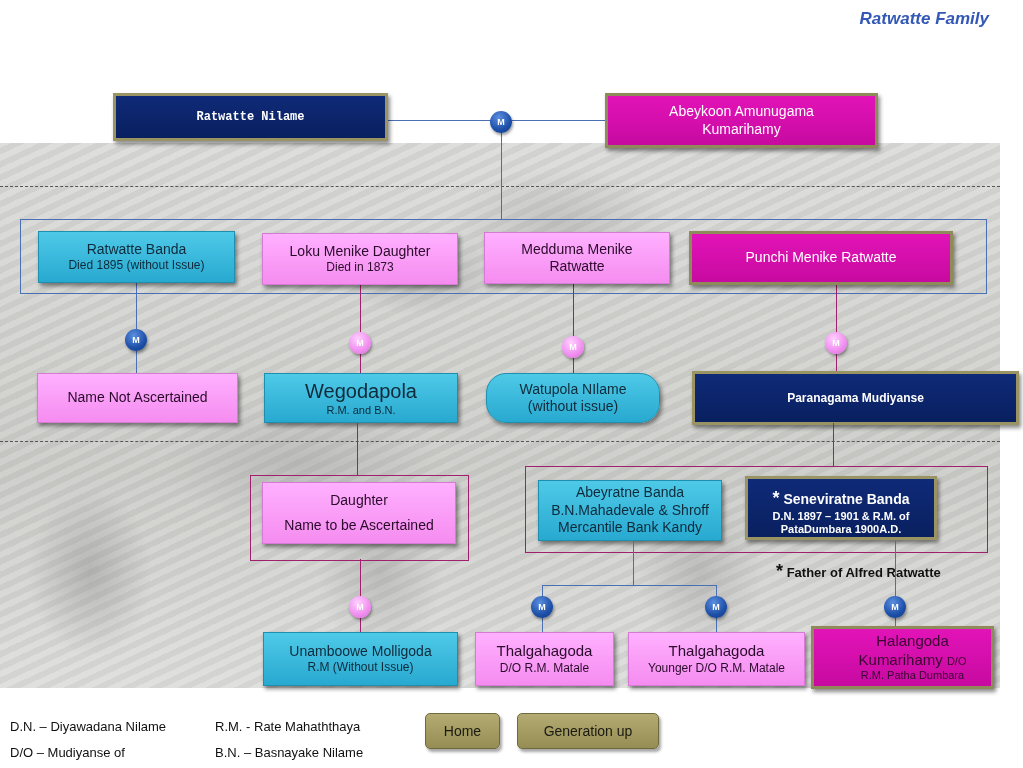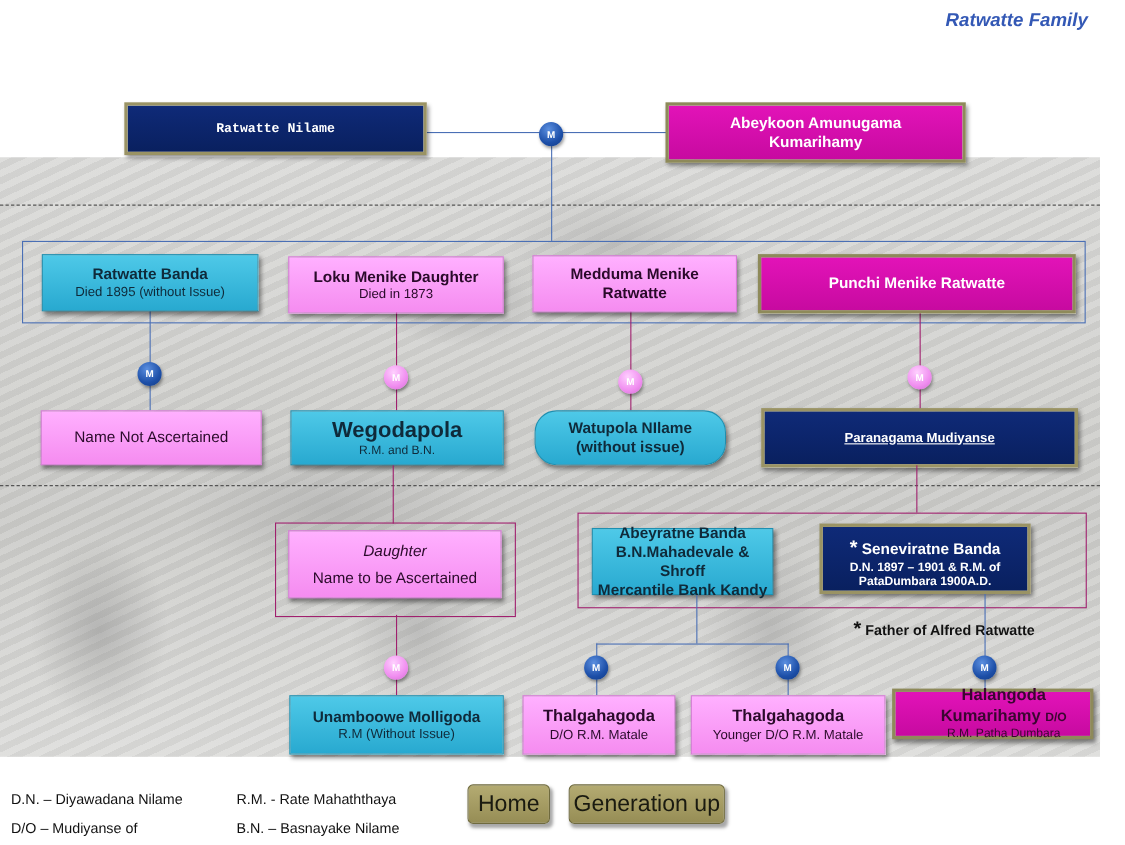--- a/index.html
+++ b/index.html
@@ -19,29 +19,29 @@
   .line{position:absolute;background:#4a6fb5;}
   .line.pink{background:#a0206e;}
   .frame{position:absolute;border:1px solid #4a6fb5;}
   .frame.pink{border-color:#a0206e;}
   .box{position:absolute;box-sizing:border-box;display:flex;flex-direction:column;align-items:center;justify-content:center;text-align:center;line-height:1.25;box-shadow:2px 3px 4px rgba(0,0,0,.45);}
   .navy{background:linear-gradient(180deg,#0f2a78,#09205f);color:#ffffff;border:3px solid #9a9364;font-weight:bold;}
   .magenta{background:linear-gradient(180deg,#e213b8,#c70aa0);color:#ffffff;border:3px solid #8e8a5a;}
   .magenta.dark{color:#3a0630;}
   .cyan{background:linear-gradient(180deg,#4ec9e8,#28a9d0);color:#0f2a3a;border:1px solid #1f8fb0;}
   .pinkbox{background:linear-gradient(180deg,#ffb0ff,#f58cf0);color:#2a0a2a;border:1px solid #d67ad6;}
-  .t1{font-size:14px;font-weight:bold;}
+  .t1{font-size:14px;}
   .t2{font-size:12px;}
   .t3{font-size:11px;}
   .m{position:absolute;width:22px;height:22px;border-radius:50%;display:flex;align-items:center;justify-content:center;font-size:9px;font-weight:bold;color:#fff;box-shadow:1px 2px 3px rgba(0,0,0,.4);}
   .m.blue{background:radial-gradient(circle at 40% 30%,#5b8fe0,#1d4fa8 60%,#123a82);}
   .m.pinkm{background:radial-gradient(circle at 40% 30%,#ffd0ff,#f08ef0 60%,#d46cd4);}
   .title{position:absolute;right:34px;top:9px;color:#3358b5;font-style:italic;font-weight:bold;font-size:17px;}
   .legend{position:absolute;font-size:13px;color:#111;}
-  .btn{position:absolute;top:713px;height:34px;background:linear-gradient(180deg,#b4ab72,#968d55);border:1px solid #6f6a3e;border-radius:5px;box-shadow:2px 3px 3px rgba(0,0,0,.35);color:#1a1a10;font-size:21px;display:flex;align-items:center;justify-content:center;cursor:pointer;}
+  .btn{position:absolute;top:713px;height:34px;background:linear-gradient(180deg,#b4ab72,#968d55);border:1px solid #6f6a3e;border-radius:5px;box-shadow:2px 3px 3px rgba(0,0,0,.35);color:#1a1a10;font-size:14px;display:flex;align-items:center;justify-content:center;cursor:pointer;}
   .note{position:absolute;font-size:13px;font-weight:bold;color:#111;}
 </style>
 </head>
 <body>
 
 <div class="bg-photo"></div>
 <div class="dash" style="top:186px;"></div>
 <div class="dash" style="top:441px;"></div>
 
 <div class="title">Ratwatte Family</div>
@@ -69,54 +69,54 @@
   <span class="t2">Died 1895  (without Issue)</span>
 </div>
 <div class="box pinkbox" style="left:262px;top:233px;width:196px;height:52px;">
   <span class="t1">Loku Menike Daughter</span>
   <span class="t2">Died in 1873</span>
 </div>
 <div class="box pinkbox" style="left:484px;top:232px;width:186px;height:52px;">
   <span class="t1">Medduma Menike</span>
   <span class="t1">Ratwatte</span>
 </div>
-<div class="box magenta" style="left:689px;top:231px;width:289px;height:54px;text-align:center;">
+<div class="box magenta" style="left:689px;top:231px;width:264px;height:54px;text-align:center;">
   <span class="t1">Punchi Menike Ratwatte</span>
 </div>
 
 <div class="m blue" style="left:125px;top:329px;">M</div>
 <div class="m pinkm" style="left:349px;top:332px;">M</div>
 <div class="m pinkm" style="left:562px;top:336px;">M</div>
 <div class="m pinkm" style="left:825px;top:332px;">M</div>
 
 <div class="box pinkbox" style="left:37px;top:373px;width:201px;height:50px;">
   <span class="t1" style="font-weight:normal;">Name  Not Ascertained</span>
 </div>
 <div class="box cyan" style="left:264px;top:373px;width:194px;height:50px;">
   <span class="t1" style="font-size:20px;">Wegodapola</span>
   <span class="t3">R.M. and B.N.</span>
 </div>
 <div class="box cyan" style="left:486px;top:373px;width:174px;height:50px;border-radius:20px;">
   <span class="t1">Watupola NIlame</span>
   <span class="t1">(without issue)</span>
 </div>
-<div class="box navy" style="left:692px;top:371px;width:288px;height:54px;text-decoration:underline;">
+<div class="box navy" style="left:692px;top:371px;width:327px;height:54px;">
   <span class="t2">Paranagama Mudiyanse</span>
 </div>
 
 <div class="line pink" style="left:357px;top:423px;width:1px;height:53px;"></div>
 <div class="line pink" style="left:833px;top:423px;width:1px;height:43px;"></div>
 <div class="frame pink" style="left:250px;top:475px;width:217px;height:84px;"></div>
 <div class="frame pink" style="left:525px;top:466px;width:461px;height:85px;"></div>
 
 <div class="box pinkbox" style="left:262px;top:482px;width:194px;height:62px;">
-  <span class="t1" style="font-weight:normal;margin-bottom:8px;font-style:italic;">Daughter</span>
+  <span class="t1" style="font-weight:normal;margin-bottom:8px;">Daughter</span>
   <span class="t1" style="font-weight:normal;">Name  to be Ascertained</span>
 </div>
-<div class="box cyan" style="left:538px;top:480px;width:165px;height:61px;">
+<div class="box cyan" style="left:538px;top:480px;width:184px;height:61px;">
   <span class="t1">Abeyratne Banda</span>
   <span class="t1">B.N.Mahadevale &amp; Shroff</span>
   <span class="t1">Mercantile Bank Kandy</span>
 </div>
 <div class="box navy" style="left:745px;top:476px;width:192px;height:64px;justify-content:flex-end;">
   <span class="t1"><span style="font-size:18px;">*</span> <span>Seneviratne Banda</span></span>
   <span class="t3">D.N. 1897 – 1901 &amp; R.M. of</span>
   <span class="t3">PataDumbara 1900A.D.</span>
 </div>
 <div class="note" style="left:776px;top:561px;">
@@ -141,21 +141,21 @@
   <span class="t2">R.M (Without Issue)</span>
 </div>
 <div class="box pinkbox" style="left:475px;top:632px;width:139px;height:54px;">
   <span class="t1" style="font-size:15px;">Thalgahagoda</span>
   <span class="t2">D/O R.M. Matale</span>
 </div>
 <div class="box pinkbox" style="left:628px;top:632px;width:177px;height:54px;">
   <span class="t1" style="font-size:15px;">Thalgahagoda</span>
   <span class="t2">Younger D/O R.M. Matale</span>
 </div>
-<div class="box magenta dark" style="left:811px;top:626px;width:183px;height:46px;padding-left:20px;">
+<div class="box magenta dark" style="left:811px;top:626px;width:183px;height:63px;padding-left:20px;">
   <span class="t1" style="font-size:15px;">Halangoda</span>
   <span class="t1" style="font-size:15px;"><span>Kumarihamy</span> <span class="t3">D/O</span></span>
   <span class="t3">R.M. Patha Dumbara</span>
 </div>
 
 <div class="legend" style="left:10px;top:719px;">D.N. – Diyawadana  Nilame</div>
 <div class="legend" style="left:10px;top:745px;">D/O  – Mudiyanse of</div>
 <div class="legend" style="left:215px;top:719px;">R.M. - Rate Mahaththaya</div>
 <div class="legend" style="left:215px;top:745px;">B.N. – Basnayake  Nilame</div>
 

